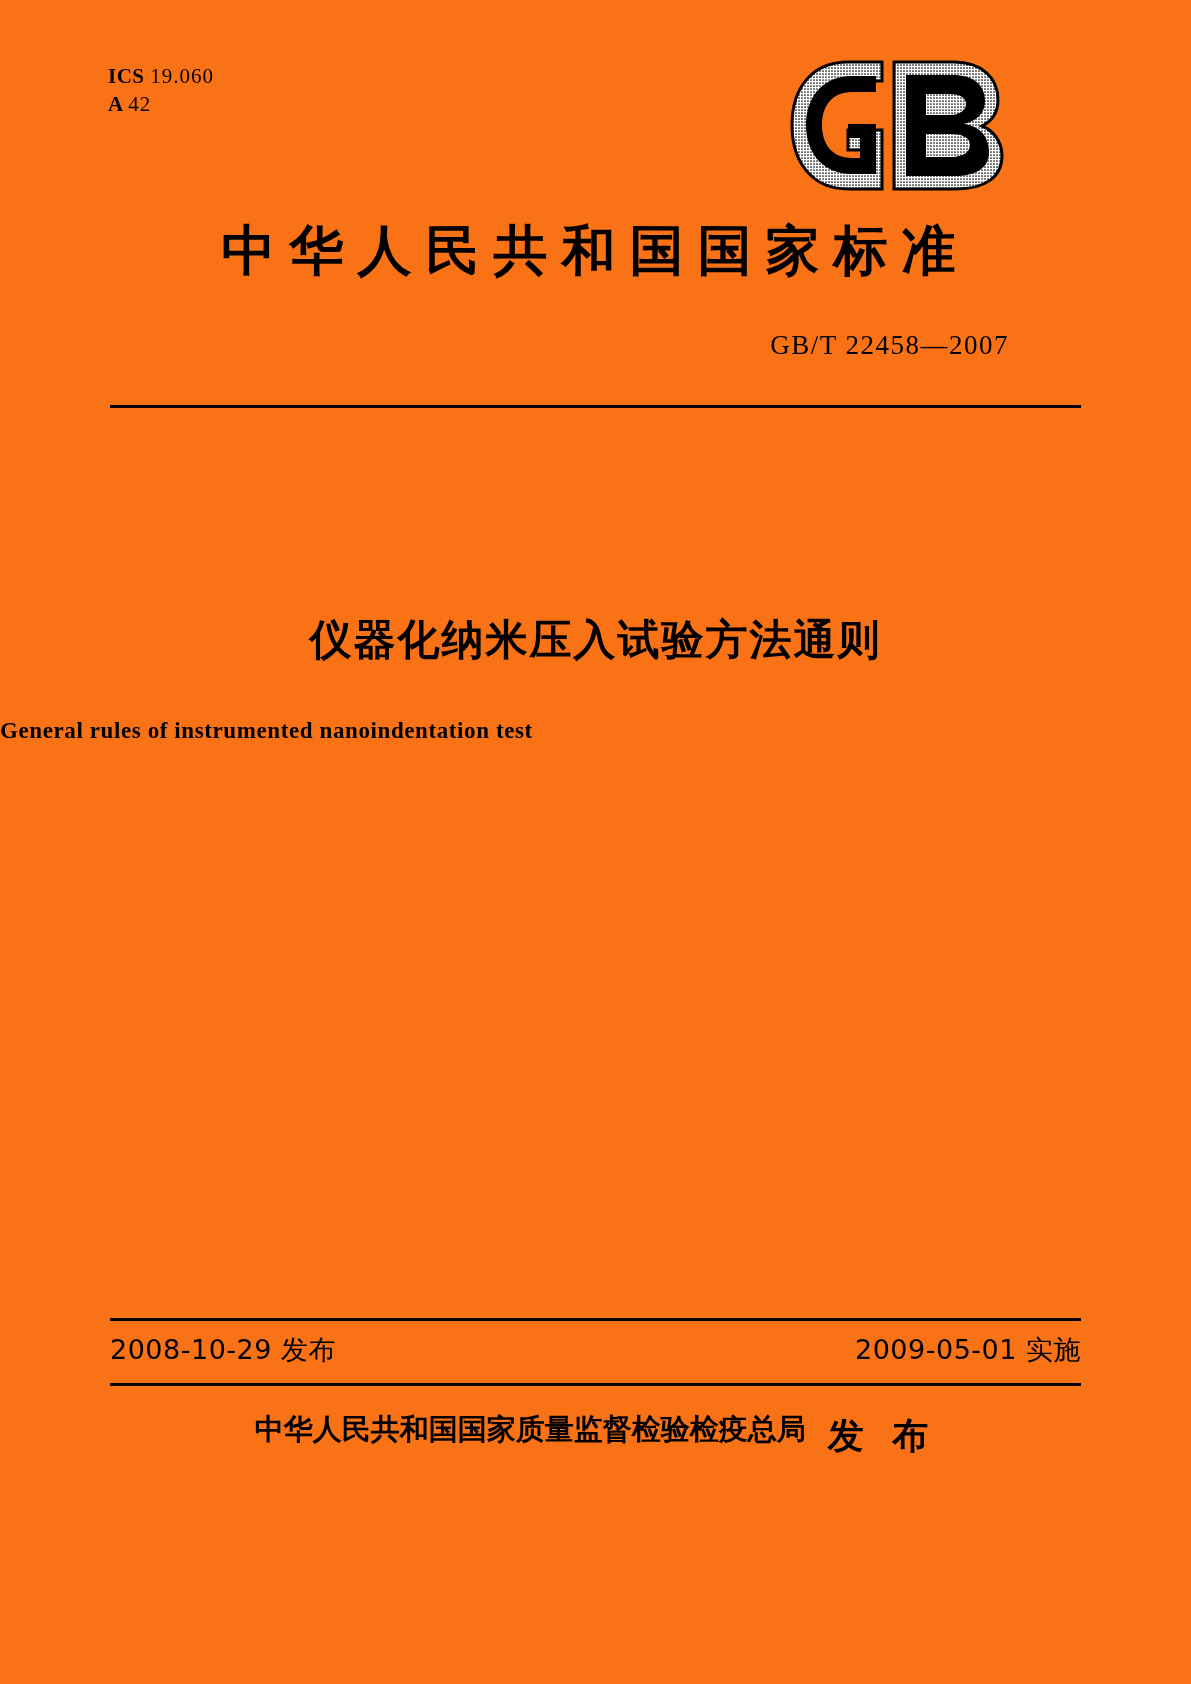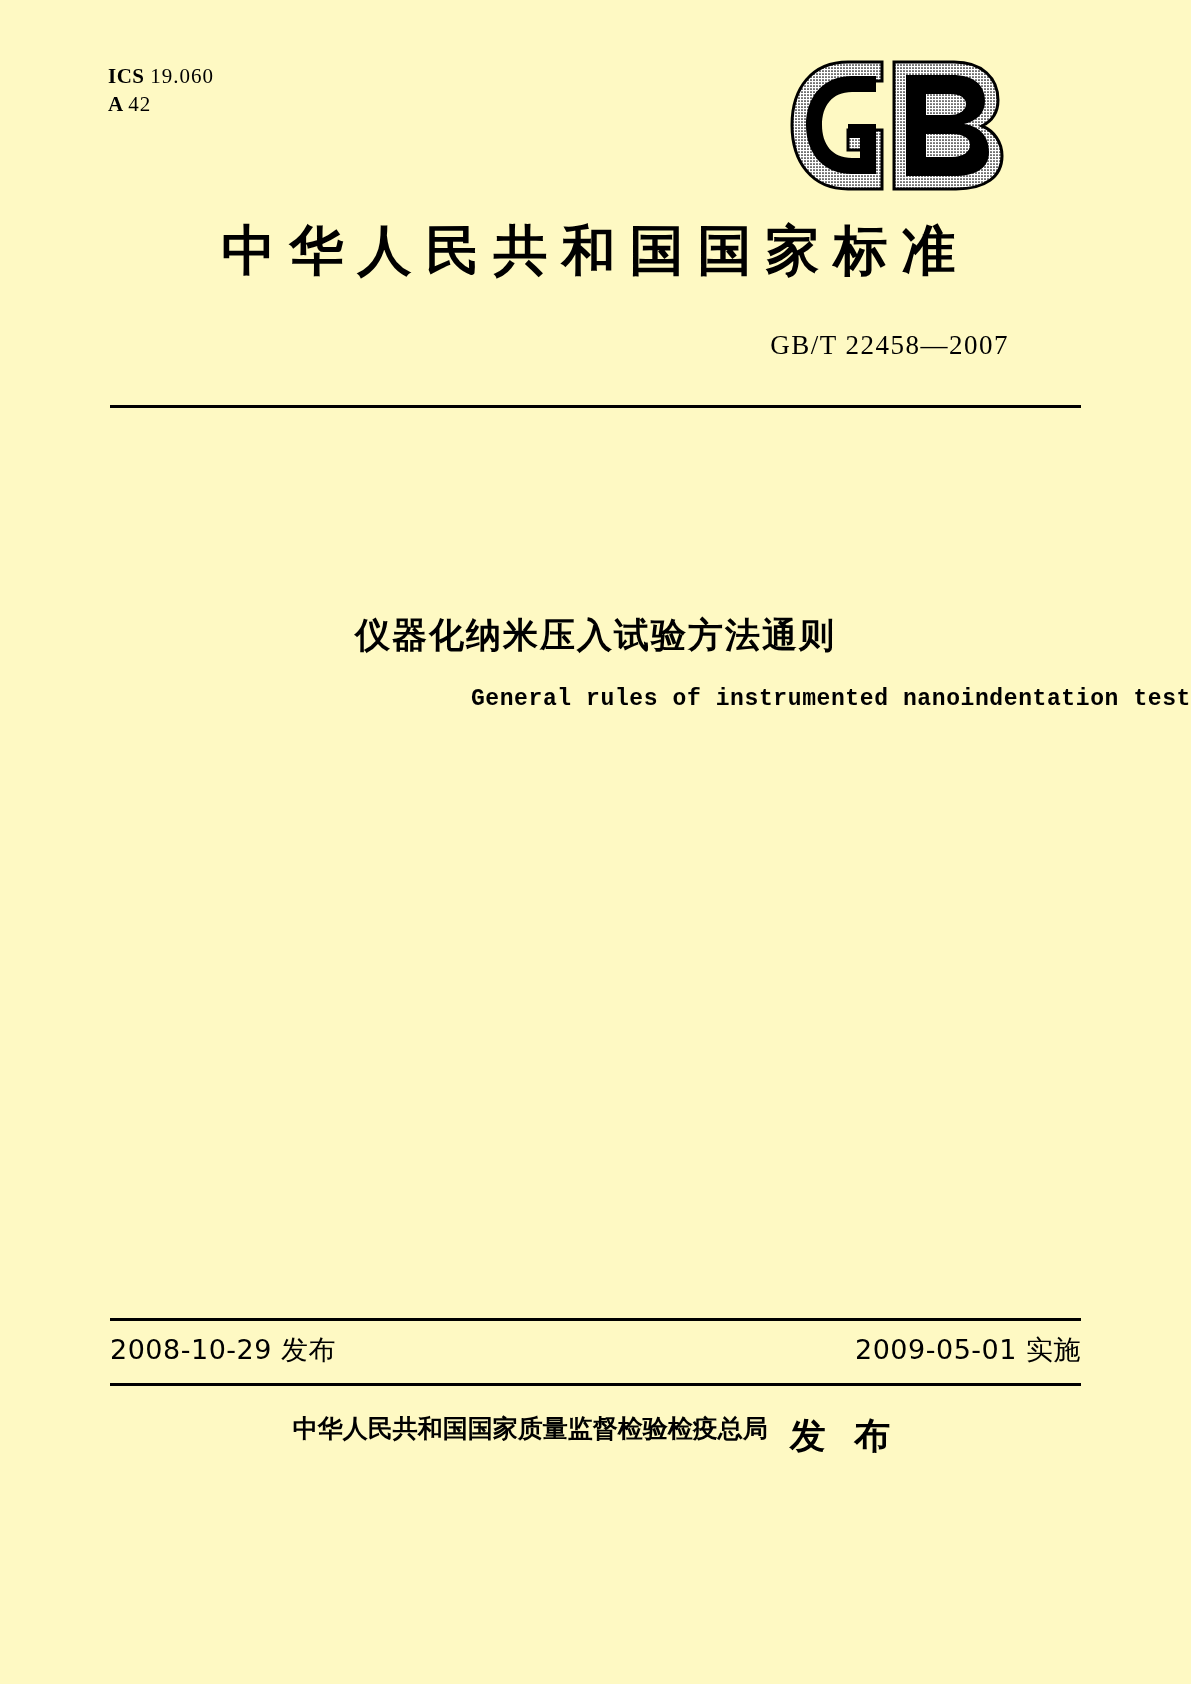--- a/index.html
+++ b/index.html
@@ -4,21 +4,21 @@
 <style>
   html, body {
     margin: 0;
     padding: 0;
     background: #ffffff;
   }
   .page {
     position: relative;
     width: 1191px;
     height: 1684px;
-    background: #fef9c3;
+    background: #f97316;
     font-family: "Liberation Serif", serif;
     color: #000000;
     overflow: hidden;
   }
 
   
   .ics-block {
     position: absolute;
     left: 108px;
     top: 62px;
@@ -95,30 +95,30 @@
 
   
   .doc-title-cn {
     position: absolute;
     left: 0;
     right: 0;
     top: 612px;
     text-align: center;
     font-family: "DejaVu Sans", sans-serif;
     font-weight: bold;
-    font-size: 35px;
+    font-size: 42px;
     letter-spacing: 2px;
   }
   .doc-title-en {
     position: absolute;
     left: 0;
     right: 0;
-    top: 686px;
-    text-align: right;
-    font-family: Liberation Mono, monospace;
+    top: 718px;
+    text-align: left;
+    font-family: Liberation Serif, serif;
     font-weight: bold;
     font-size: 23px;
     letter-spacing: 0.6px;
   }
 
   
   .date-row {
     position: absolute;
     left: 110px;
     right: 110px;
@@ -140,21 +140,21 @@
     left: 0;
     right: 0;
     top: 1398px;
     display: flex;
     justify-content: center;
     align-items: center;
   }
   .issuer-names {
     font-family: "DejaVu Sans", sans-serif;
     font-weight: bold;
-    font-size: 25px;
+    font-size: 29px;
     line-height: 1.45;
     text-align: center;
   }
   .issuer-line1 { letter-spacing: 0px; }
   .issuer-line2 { letter-spacing: 8px; padding-left: 8px; }
   .issuer-publish {
     font-family: "DejaVu Sans", sans-serif;
     font-weight: bold;
     font-size: 36px;
     letter-spacing: 8px;

